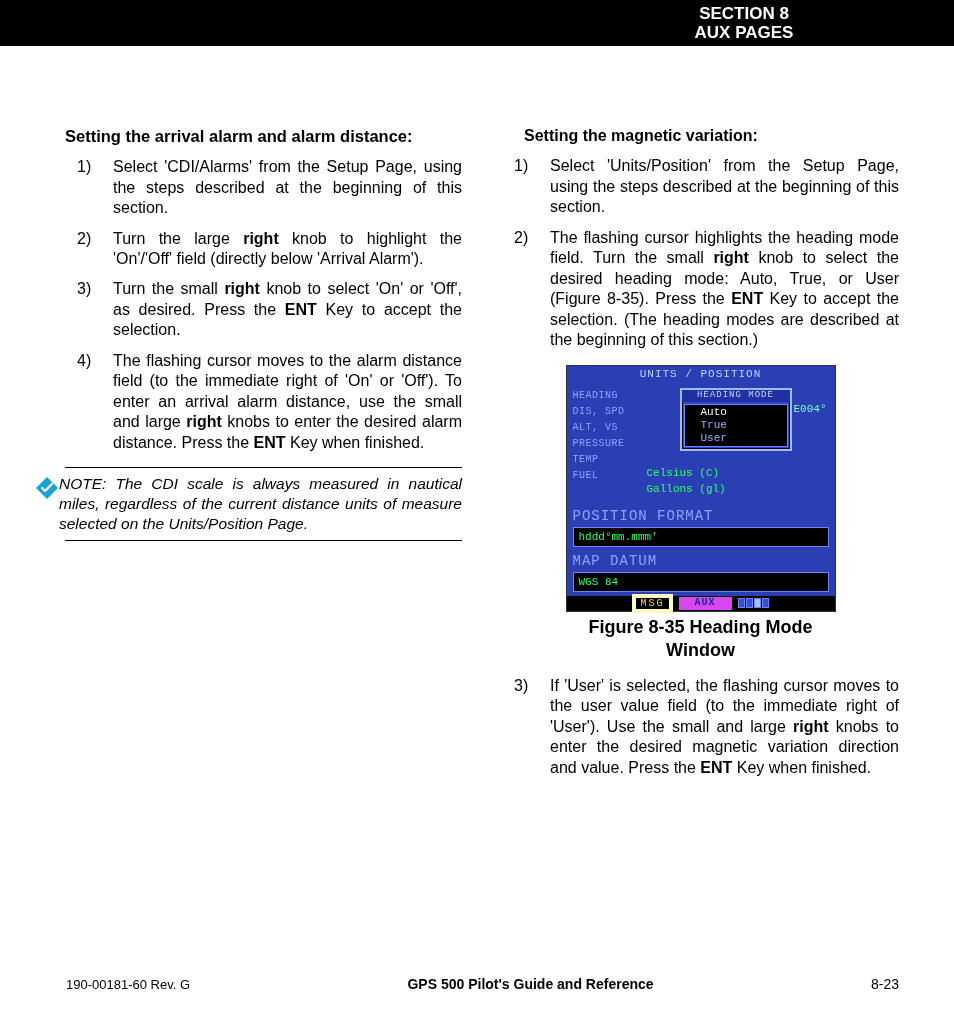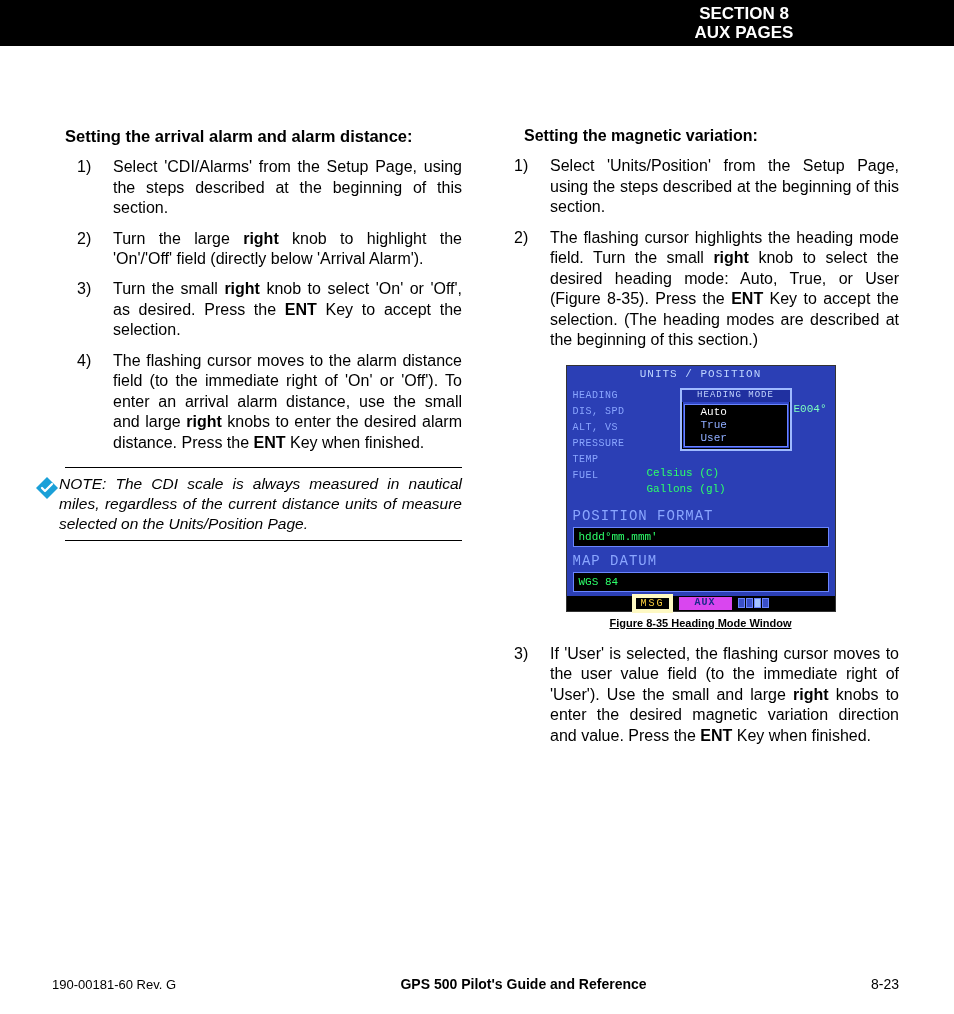--- a/index.html
+++ b/index.html
@@ -231,27 +231,26 @@
     width: 5px;
     height: 8px;
     background: #3a4fc7;
     border: 1px solid #6a85ff;
     display: inline-block;
   }
   .status-boxes span.on { background: #a5c4ff; }
   .fig-caption {
     text-align: center;
     font-weight: 700;
-    font-size: 11px;
+    font-size: 18px;
     margin-top: 4px;
-    text-decoration: underline;
   }
   .footer {
     position: absolute;
-    left: 52px;
+    left: 66px;
     right: 55px;
     bottom: 22px;
     display: flex;
     justify-content: space-between;
     font-size: 14px;
     align-items: center;
   }
   .footer-left { font-size: 13px; }
   .footer-center { font-weight: 700; font-size: 14px; text-align: center; }
   .footer-right { font-size: 14px; }

